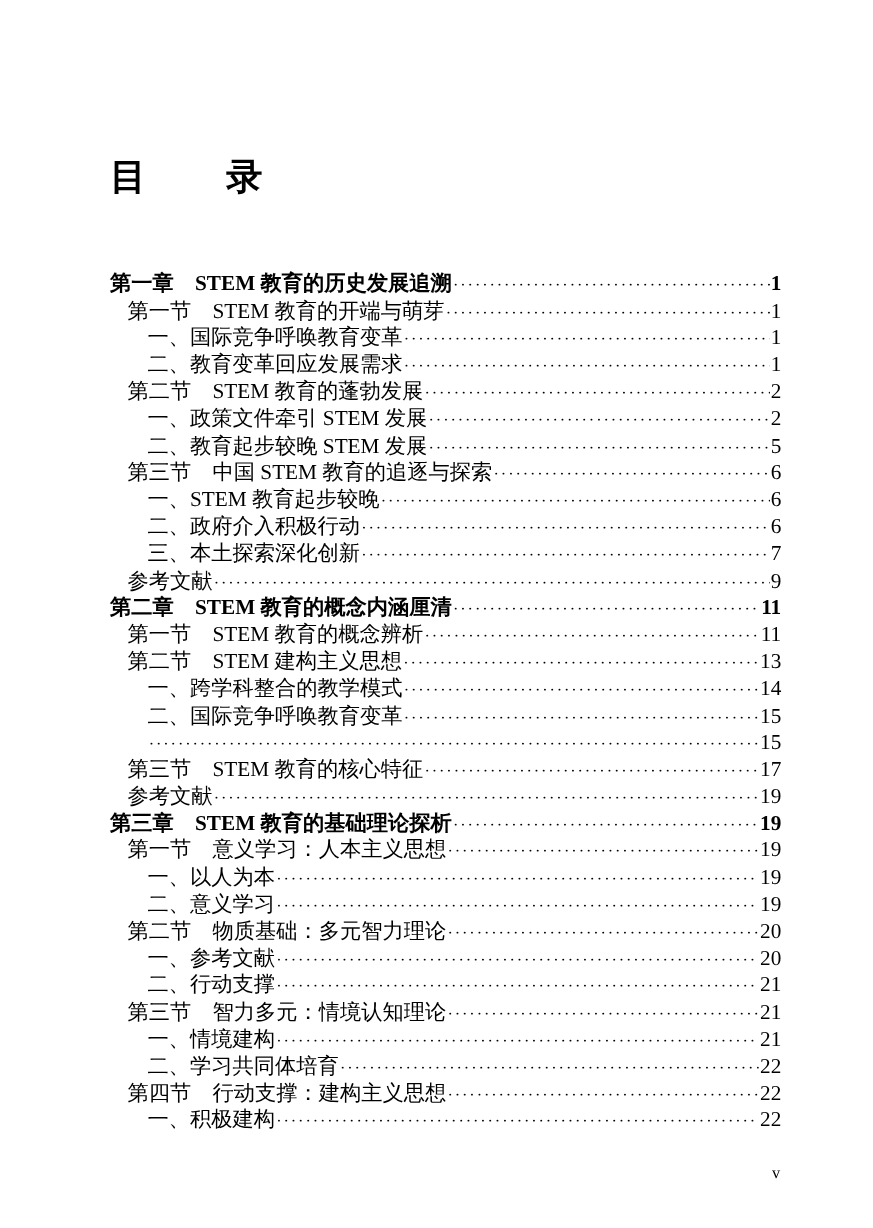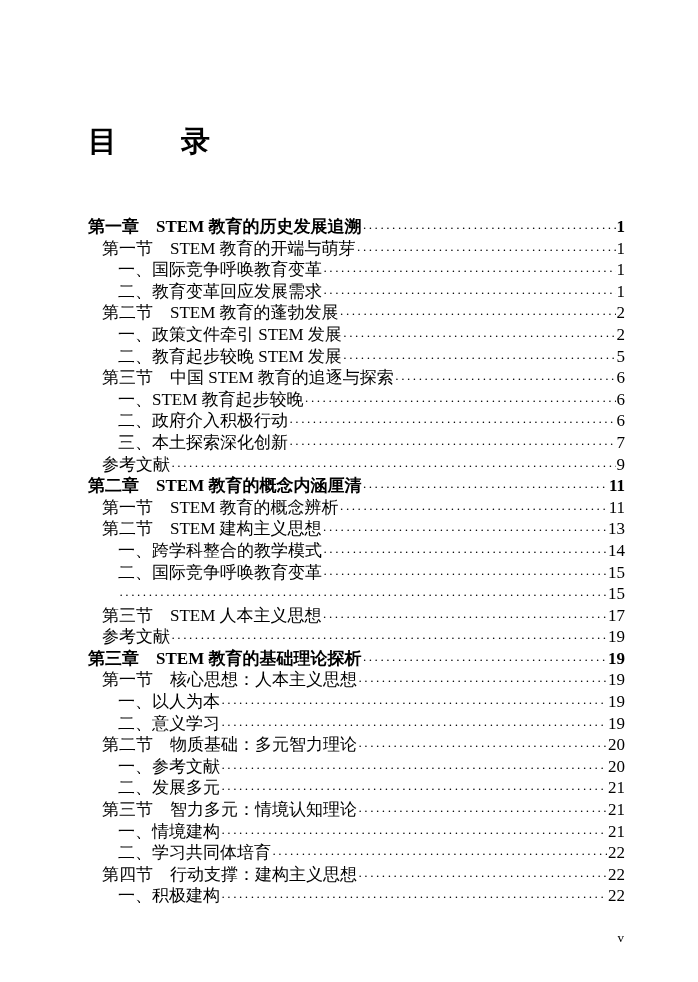--- a/index.html
+++ b/index.html
@@ -157,36 +157,36 @@
       <div class="row level-2">
         <span class="label">二、国际竞争呼唤教育变革</span>
         <span class="dots"></span>
         <span class="page-num">15</span>
       </div>
       <div class="row level-2">
         <span class="dots"></span>
         <span class="page-num">15</span>
       </div>
       <div class="row level-1">
-        <span class="label">第三节　STEM 人本主义思想</span>
+        <span class="label">第三节　STEM 教育的核心特征</span>
         <span class="dots"></span>
         <span class="page-num">17</span>
       </div>
       <div class="row level-1">
         <span class="label">参考文献</span>
         <span class="dots"></span>
         <span class="page-num">19</span>
       </div>
       <div class="row level-0 bold">
         <span class="label">第三章　STEM 教育的基础理论探析</span>
         <span class="dots"></span>
         <span class="page-num">19</span>
       </div>
       <div class="row level-1">
-        <span class="label">第一节　核心思想：人本主义思想</span>
+        <span class="label">第一节　意义学习：人本主义思想</span>
         <span class="dots"></span>
         <span class="page-num">19</span>
       </div>
       <div class="row level-2">
         <span class="label">一、以人为本</span>
         <span class="dots"></span>
         <span class="page-num">19</span>
       </div>
       <div class="row level-2">
         <span class="label">二、意义学习</span>
@@ -197,21 +197,21 @@
         <span class="label">第二节　物质基础：多元智力理论</span>
         <span class="dots"></span>
         <span class="page-num">20</span>
       </div>
       <div class="row level-2">
         <span class="label">一、参考文献</span>
         <span class="dots"></span>
         <span class="page-num">20</span>
       </div>
       <div class="row level-2">
-        <span class="label">二、发展多元</span>
+        <span class="label">二、行动支撑</span>
         <span class="dots"></span>
         <span class="page-num">21</span>
       </div>
       <div class="row level-1">
         <span class="label">第三节　智力多元：情境认知理论</span>
         <span class="dots"></span>
         <span class="page-num">21</span>
       </div>
       <div class="row level-2">
         <span class="label">一、情境建构</span>

